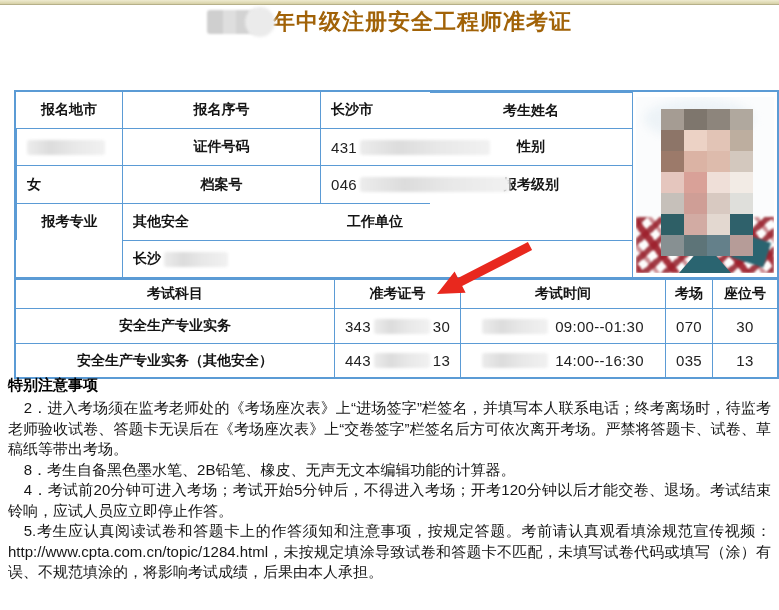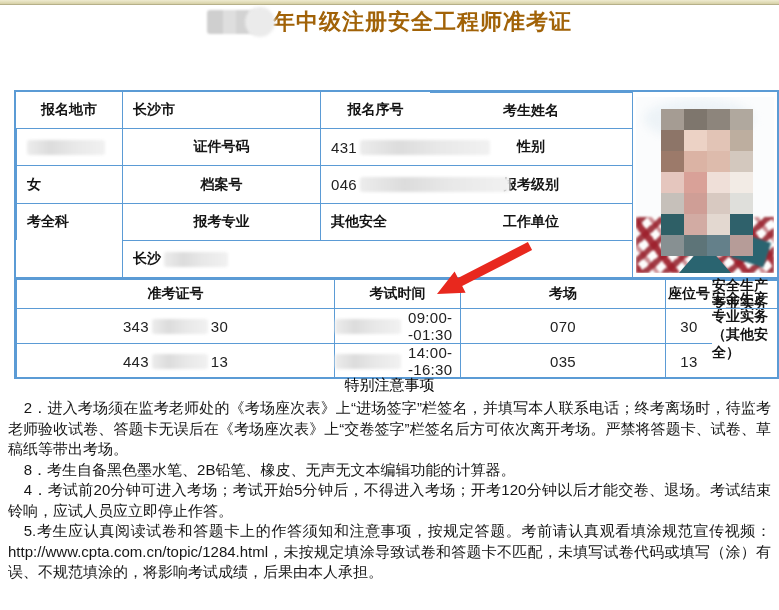--- a/index.html
+++ b/index.html
@@ -60,41 +60,41 @@
     width:0;height:0;border-left:26px solid transparent;border-right:26px solid transparent;
     border-bottom:30px solid #2a6470;}
   .photo .collar2{position:absolute;right:6px;bottom:10px;width:34px;height:26px;background:#2a6470;
     transform:rotate(18deg);filter:blur(1px);}
   .mosaic{position:absolute;left:25px;top:12px;display:grid;
     grid-template-columns:repeat(4,23px);grid-auto-rows:21px;}
   
   .arrow-svg{position:absolute;left:415px;top:236px;width:135px;height:68px;}
   
   .notice{position:absolute;left:8px;top:376px;width:763px;}
-  .notice-title{font-size:15px;font-weight:normal;text-align:center;color:#000;margin:0 0 3px 0;}
+  .notice-title{font-size:15px;font-weight:bold;color:#000;margin:0 0 3px 0;}
   .notice p{margin:0;font-size:15px;line-height:20.5px;text-indent:1.05em;text-align:justify;color:#161616;}
   .site-extra{margin-left:46px;}
 </style>
 </head>
 <body>
 
 <div class="topbar"></div>
 
 <div class="title-row">
   <span class="year-blob">
       <span class="px"></span>
       <span class="rd"></span>
     </span>
   <span class="page-title">年中级注册安全工程师准考证</span>
 </div>
 
 <div id="info" class="grid-table">
   <div class="cell nl nt lbl">报名地市</div>
+  <div class="cell nt lbl">报名序号</div>
   <div class="cell nt val">长沙市</div>
-  <div class="cell nt lbl">报名序号</div>
   <div class="cell nt photo-cell">
     <div class="photo">
       <div class="sky"></div>
       <div class="shirt"></div>
       <div class="collar2"></div>
       <div class="collar"></div>
       <div class="mosaic">
           <div style="background: rgb(165, 156, 147);"></div>
           <div style="background: rgb(126, 118, 109);"></div>
           <div style="background: rgb(141, 133, 124);"></div>
@@ -139,39 +139,39 @@
 
   <div class="cell nl lbl">性别</div>
   <div class="cell val">女</div>
   <div class="cell lbl">档案号</div>
   <div class="cell val">
     <span class="num">046</span>
       <span class="blob" style="width:150px"></span>
   </div>
 
   <div class="cell nl lbl">报考级别</div>
-  <div class="cell val">考全科</div>
   <div class="cell lbl">报考专业</div>
   <div class="cell val">其他安全</div>
 
   <div class="cell nl lbl">工作单位</div>
   <div class="cell val" style="grid-column:2/5">
     <span>长沙</span>
       <span class="blob" style="width:64px"></span>
   </div>
 
   <div class="cell nl lbl" style="grid-row:6;grid-column:1">考点地址</div>
   <div class="cell val" style="grid-row:6;grid-column:2/6">
     <span>湖南生物机电</span>
       <span class="blob" style="width:236px"></span>
       <span class="blob faint site-extra" style="width:120px"></span>
   </div>
 </div>
 
 <div id="sched" class="grid-table">
+  <div class="cell nl nt lbl hd">考试科目</div>
   <div class="cell nt lbl hd">准考证号</div>
   <div class="cell nt lbl hd">考试时间</div>
   <div class="cell nt lbl hd">考场</div>
   <div class="cell nt lbl hd">座位号</div>
 
   <div class="cell nl lbl">安全生产专业实务</div>
   <div class="cell val ctr">
     <span class="num">343</span>
       <span class="blob" style="width:56px"></span>
       <span class="num">30</span>

